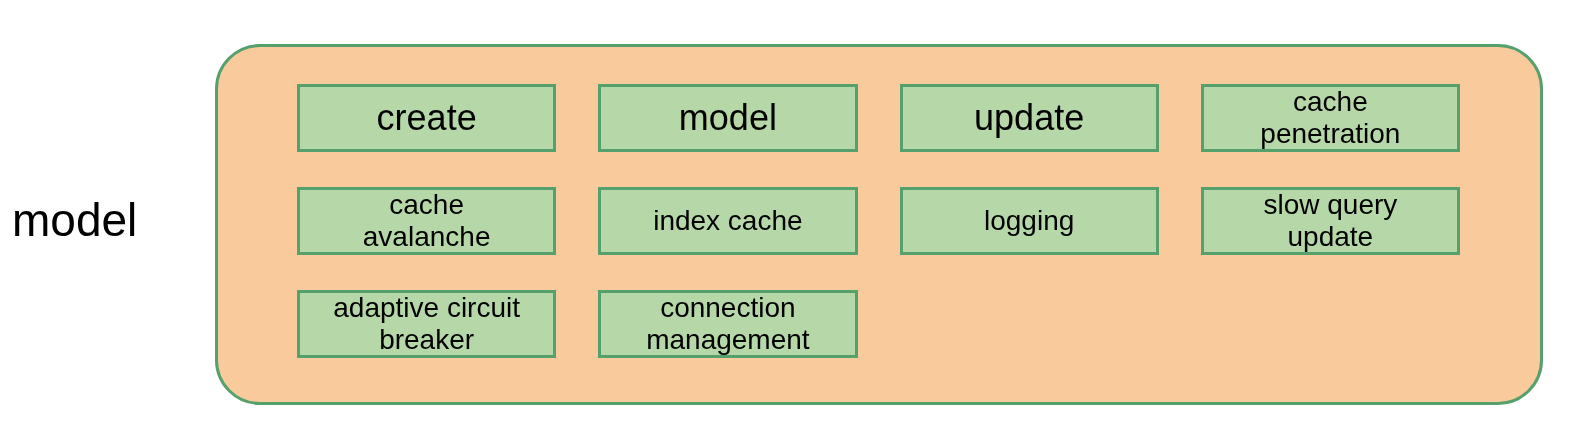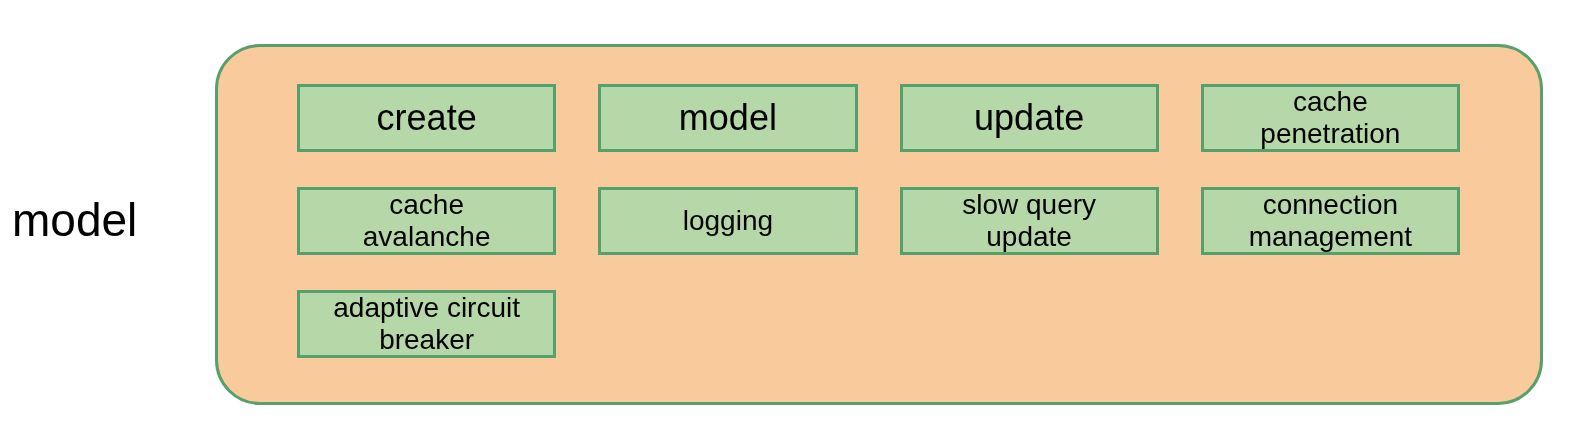--- a/index.html
+++ b/index.html
@@ -76,24 +76,25 @@
     <div class="crud-grid">
 
       <div class="cell header">create</div>
       <div class="cell header">model</div>
       <div class="cell header">update</div>
 
       <div class="cell">cache
 penetration</div>
       <div class="cell">cache
 avalanche</div>
+      <div class="cell">index cache</div>
 
       <div class="cell">logging</div>
       <div class="cell">slow query
 update</div>
+      <div class="cell">adaptive circuit
+breaker</div>
       <div class="cell">connection
 management</div>
-      <div class="cell">adaptive circuit
-breaker</div>
 
     </div>
   </div>
 </div>
 
 </body></html>

